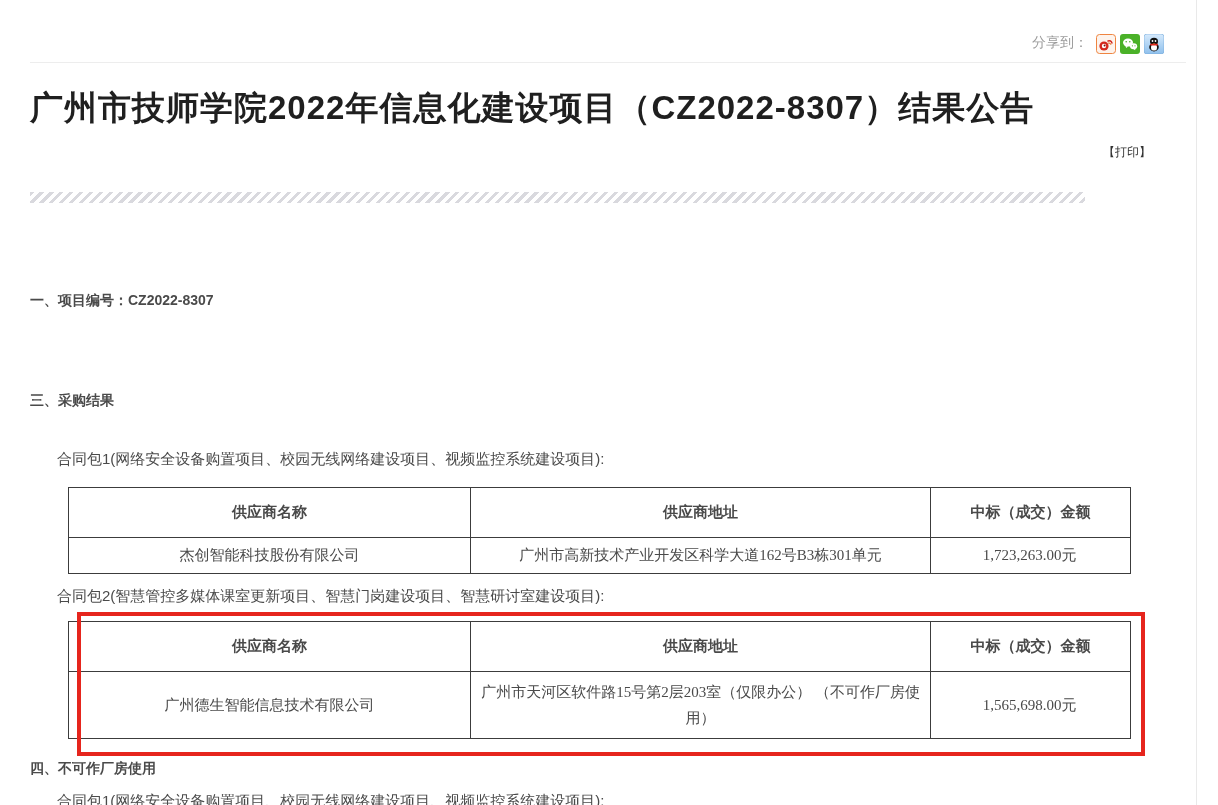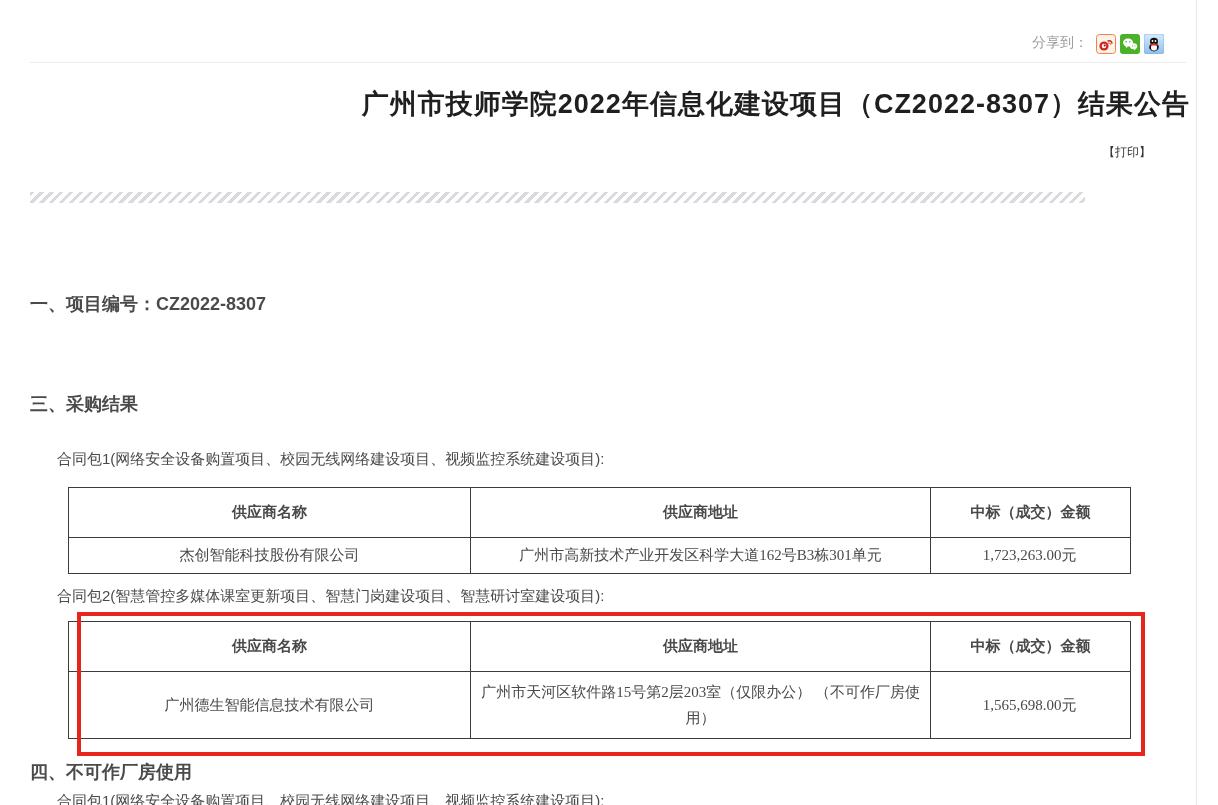--- a/index.html
+++ b/index.html
@@ -13,30 +13,30 @@
   
   .meta-row { position:absolute; left:30px; top:28px; width:1156px; height:34px;
               border-bottom:1px solid #ededed; color:#9b9b9b; font-size:15px; }
   .meta-left { position:absolute; left:0; top:7px; white-space:nowrap; }
   .meta-src  { margin-left:32px; }
   .share { position:absolute; right:22px; top:6px; display:flex; align-items:flex-start; }
   .share-label { color:#9b9b9b; font-size:14px; margin-right:4px; }
   .icon-btn { width:20px; height:20px; display:inline-block; margin-left:4px; cursor:pointer; }
 
   
-  .title { position:absolute; left:30px; top:86px; width:1160px; text-align:right;
-           font-size:27px; font-weight:bold; color:#1f1f1f; letter-spacing:1px; }
+  .title { position:absolute; left:30px; top:86px; width:1160px; text-align:left;
+           font-size:33px; font-weight:bold; color:#1f1f1f; letter-spacing:1px; }
   .print { position:absolute; left:1103px; top:144px; font-size:12px; color:#333; cursor:pointer; }
 
   
   .stripes { position:absolute; left:30px; top:192px; width:1055px; height:11px;
              background:repeating-linear-gradient(135deg,#d9d9de 0 3px,#ffffff 3px 7px); }
 
   
-  .sec { position:absolute; left:30px; font-size:18px; font-weight:bold; color:#4a4a4a; white-space:nowrap; }
+  .sec { position:absolute; left:30px; font-size:14px; font-weight:bold; color:#4a4a4a; white-space:nowrap; }
   .pkg-label { position:absolute; left:57px; font-size:15px; color:#4a4a4a; white-space:nowrap; }
 
   
   table.res { border-collapse:collapse; table-layout:fixed; position:absolute; left:68px;
               font-size:15px; color:#4a4a4a; }
   table.res th, table.res td { border:1px solid #3c3c3c; text-align:center; padding:0 10px; overflow:hidden;font-family:Liberation Serif, serif; }
   table.res th { font-weight:bold; height:49px; }
   table.res td { height:35px; }
   #table2 td { height:66px; line-height:26px; }
   .amount { text-align:center; padding-right:12px !important; }

